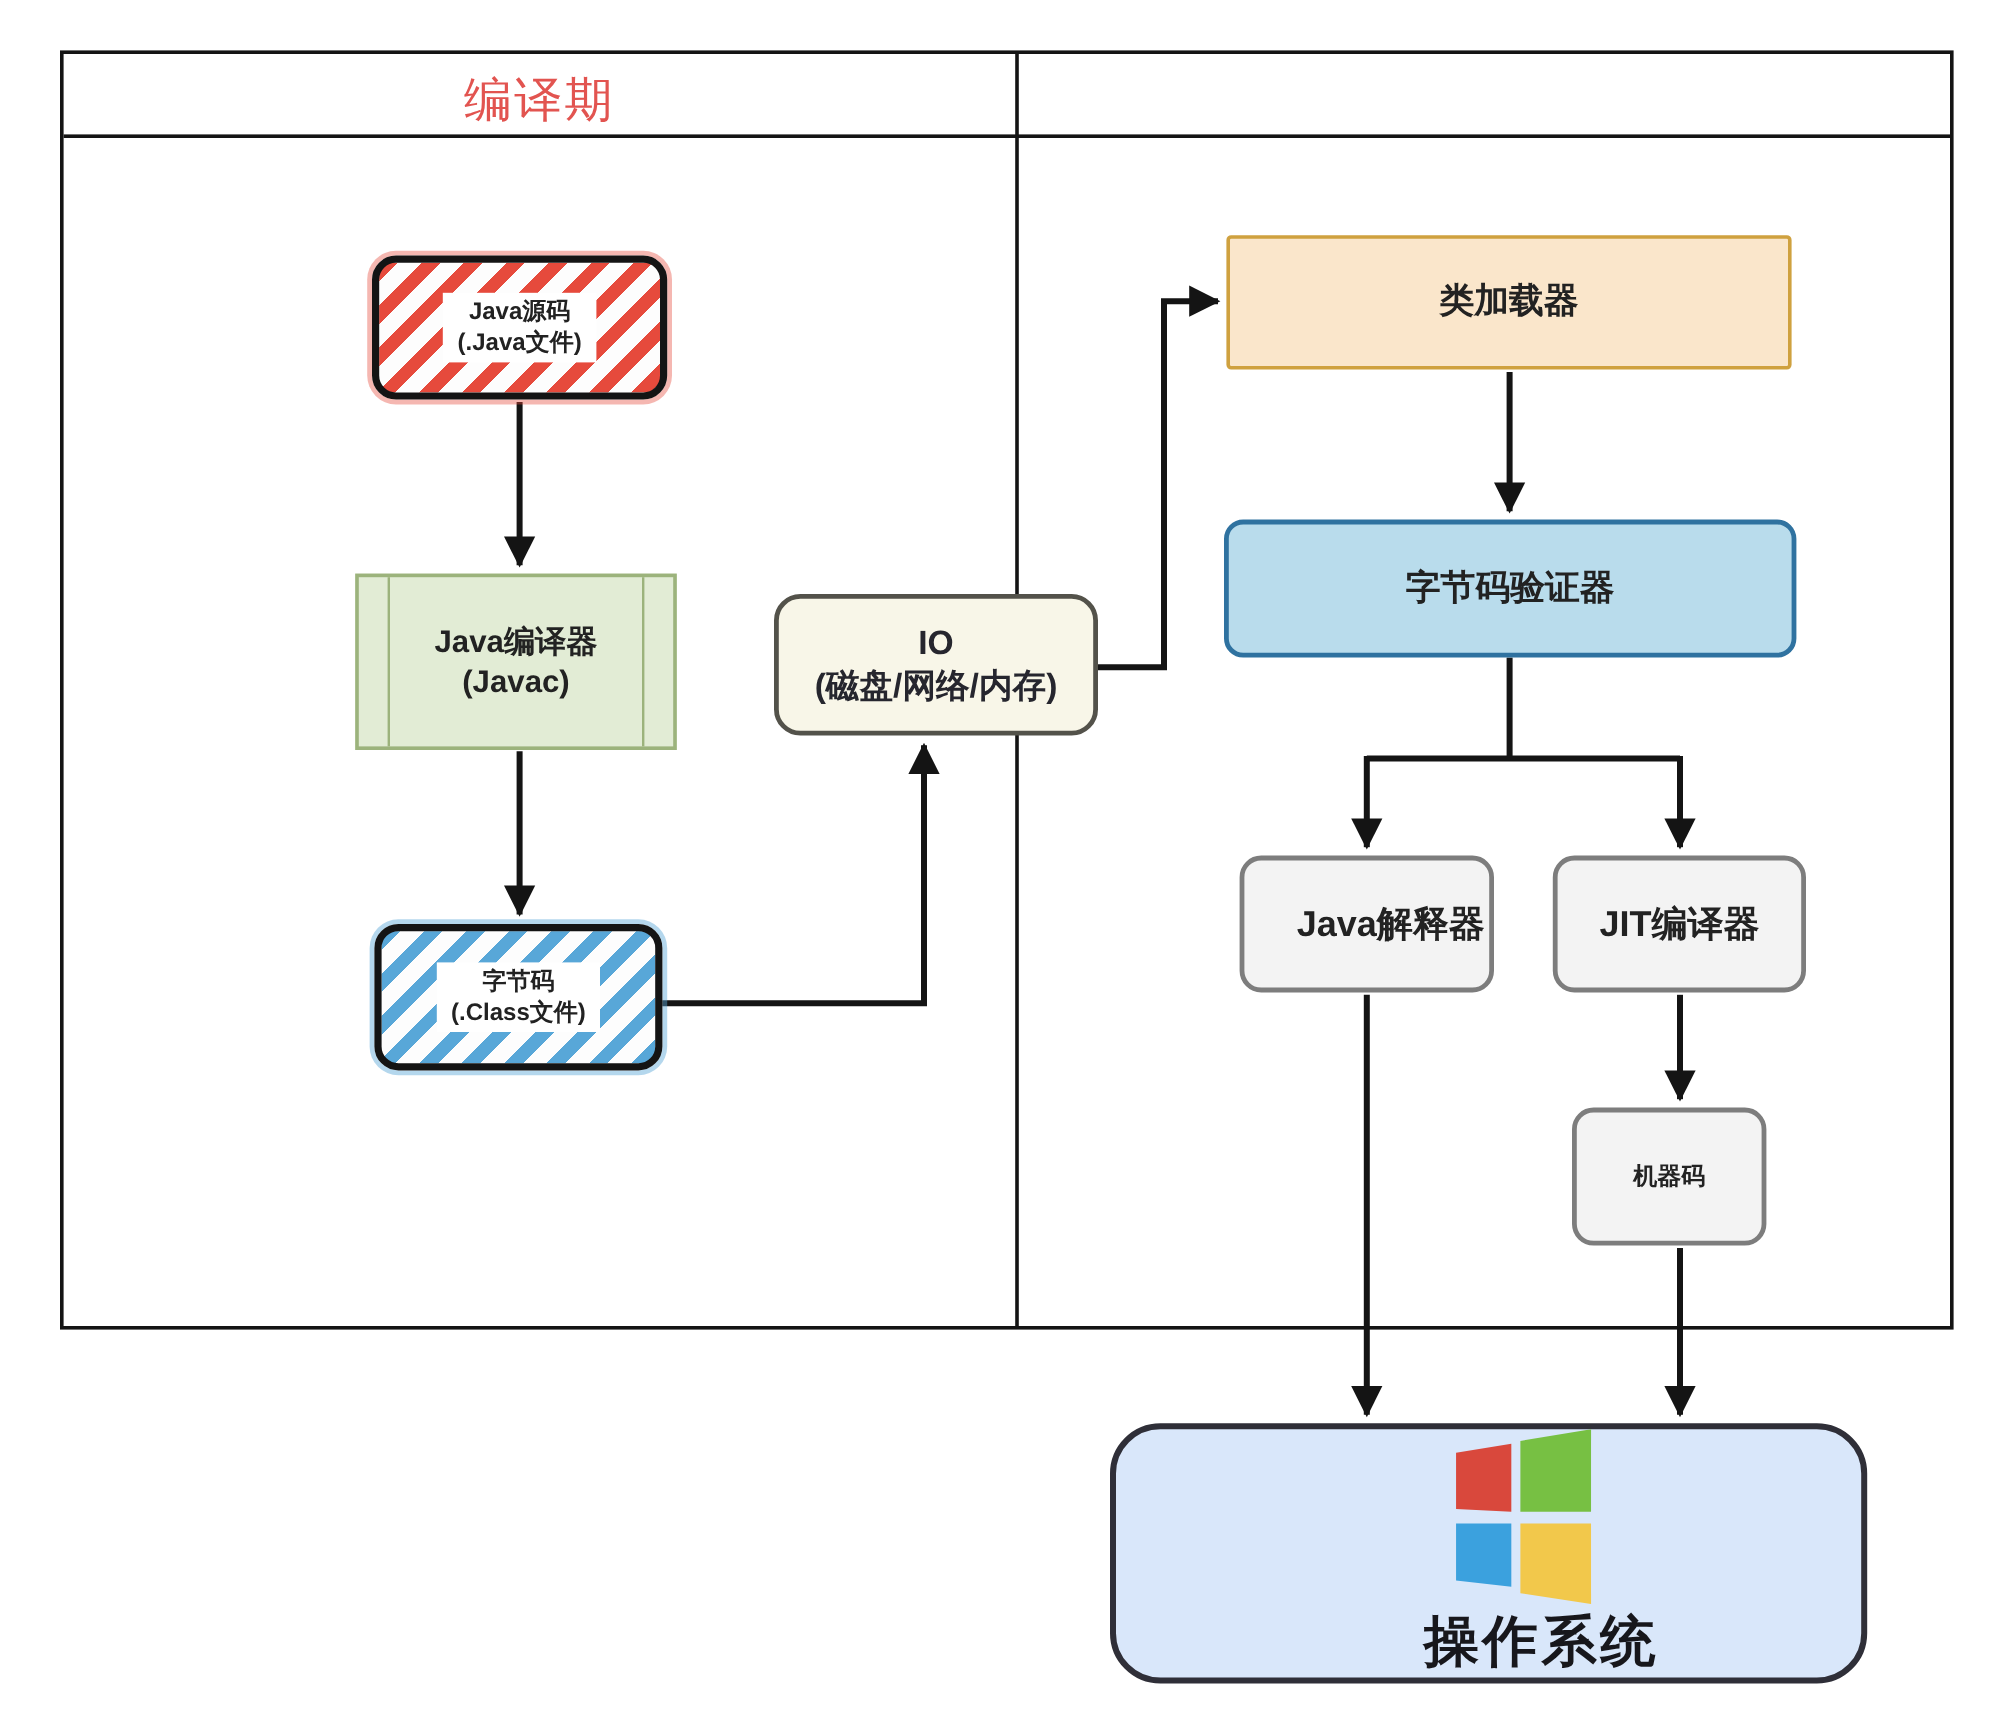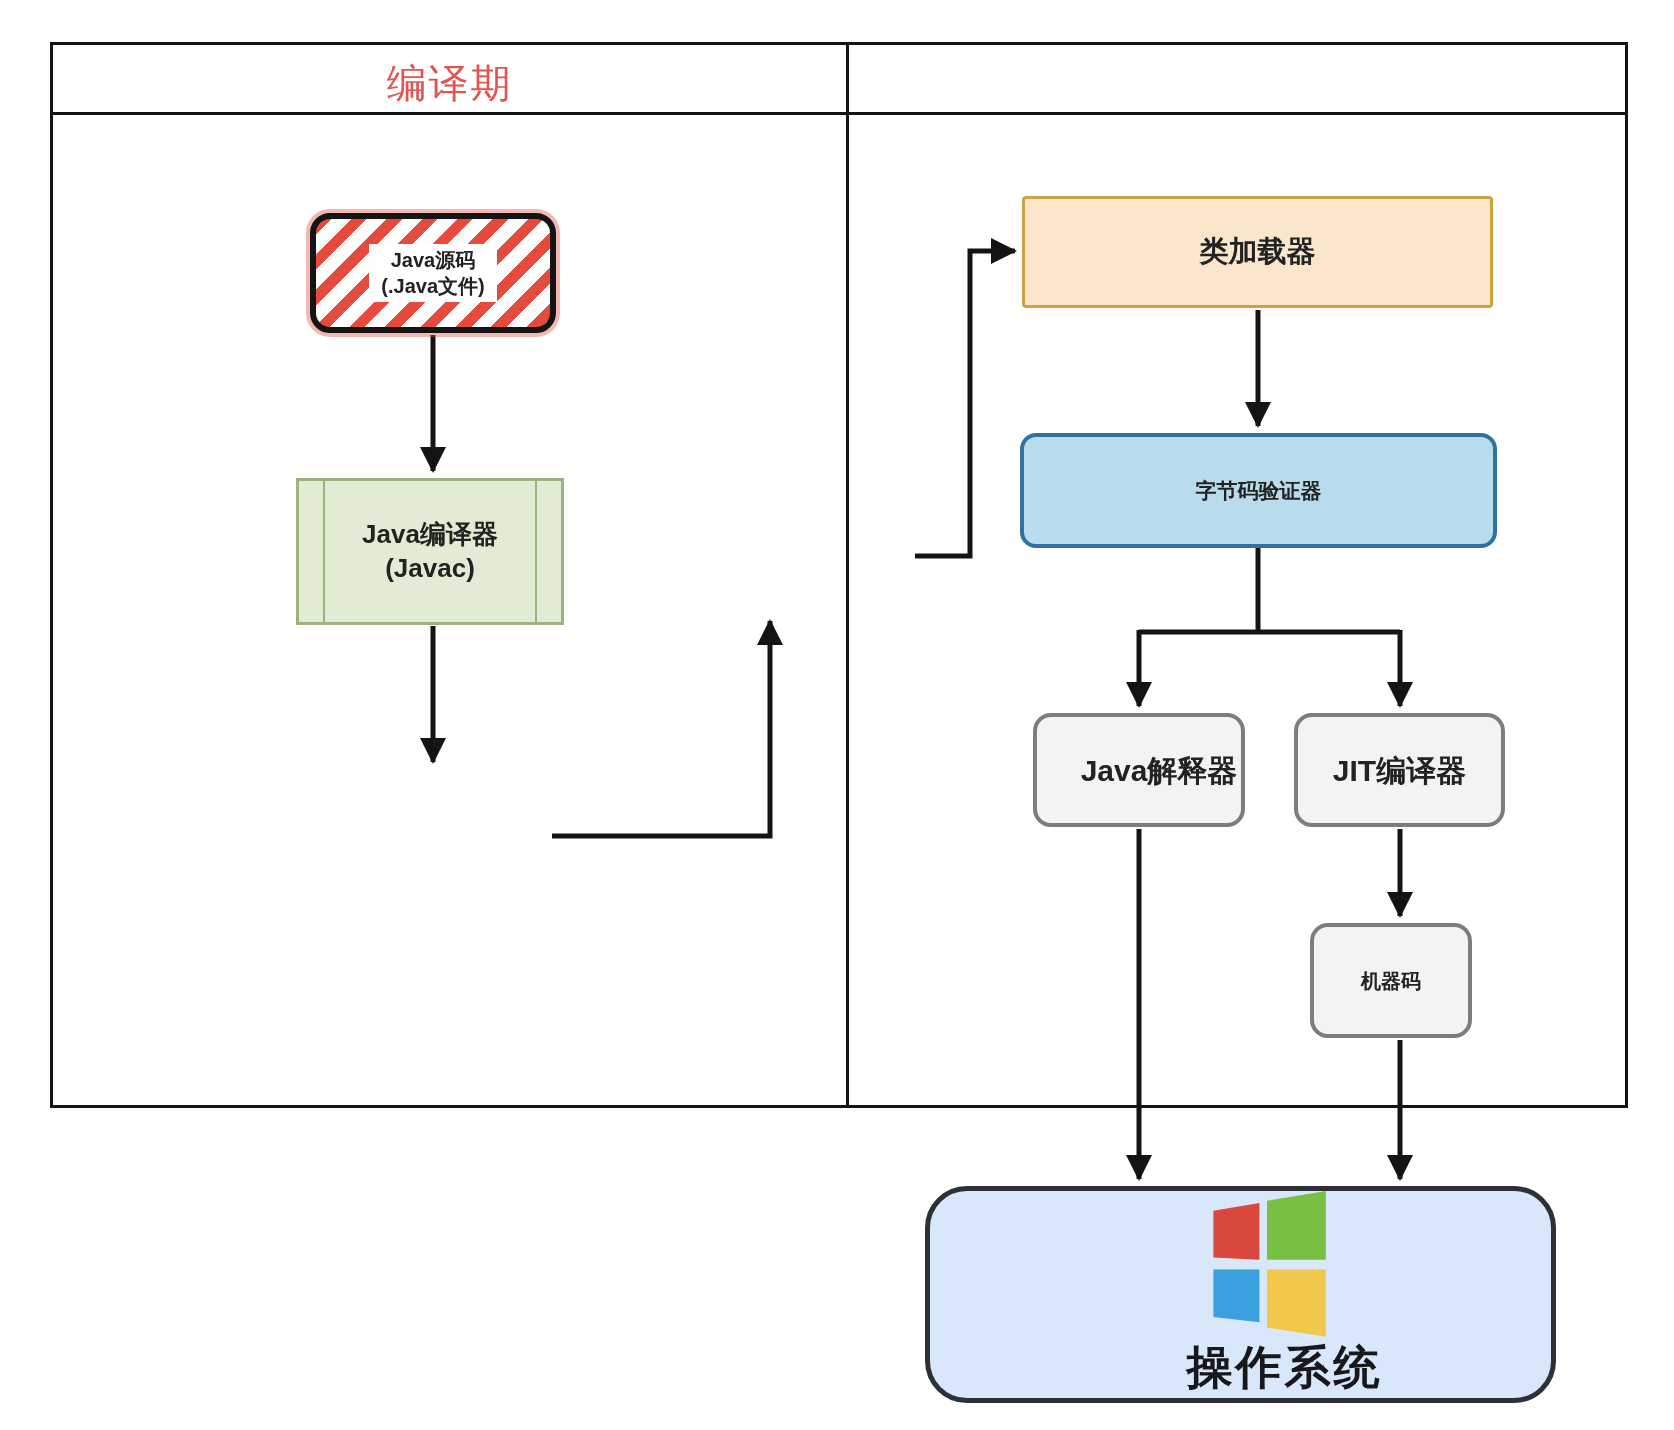--- a/index.html
+++ b/index.html
@@ -28,21 +28,21 @@
     box-shadow:0 0 0 4px rgba(230,74,60,.40);}
   .hatch-blue{background:repeating-linear-gradient(135deg,#58a7d8 0 11px,#fdfdfd 11px 25px);
     box-shadow:0 0 0 4px rgba(88,167,216,.45);}
   .inner-label{background:#ffffff;padding:3px 12px;font-size:20px;}
   .javac-box{background:#e2ecd5;border:3px solid #9cb37c;font-size:26px;align-items:center;}
   .javac-box .edge-line{position:absolute;top:0;bottom:0;width:2px;background:#9cb37c;}
   .javac-box .edge-line.l{left:24px;}
   .javac-box .edge-line.r{right:24px;}
   .io-box{background:#f8f6e8;border:4px solid #53524a;border-radius:22px;font-size:28px;color:#26262e;}
   .loader-box{background:#fae6cb;border:3px solid #cfa13f;border-radius:4px;font-size:29px;}
-  .verifier-box{background:#b9dcec;border:4px solid #2f72a0;border-radius:16px;font-size:21px;}
+  .verifier-box{background:#b9dcec;border:4px solid #2f72a0;border-radius:16px;font-size:29px;}
   .gray-box{background:#f3f3f3;border:4px solid #7d7d7d;border-radius:18px;font-size:30px;}
   .os-box{background:#d9e7fa;border:5px solid #2f2f38;border-radius:42px;
     flex-direction:row;justify-content:flex-start;}
   .os-box .win-logo{margin-left:58px;}
   .os-box .os-label{margin-left:88px;font-size:46px;letter-spacing:3px;color:#17171c;}
 </style>
 </head>
 <body>
 
 <div id="canvas">
@@ -91,21 +91,31 @@
     </div>
   </div>
 
   <div class="node javac-box" style="left:296px;top:478px;width:268px;height:147px;">
     <span class="edge-line l"></span>
     <span class="edge-line r"></span>
     <div>Java编译器</div>
     <div>(Javac)</div>
   </div>
 
+  <div class="node hatch hatch-blue" style="left:312px;top:770px;width:240px;height:122px;">
+    <div class="inner-label">
+      <div>字节码</div>
+      <div>(.Class文件)</div>
+    </div>
+  </div>
 
+  <div class="node io-box" style="left:645px;top:495px;width:270px;height:118px;">
+    <div>IO</div>
+    <div>(磁盘/网络/内存)</div>
+  </div>
 
   <div class="node loader-box" style="left:1022px;top:196px;width:471px;height:112px;">
     <div>类加载器</div>
   </div>
 
   <div class="node verifier-box" style="left:1020px;top:433px;width:477px;height:115px;">
     <div>字节码验证器</div>
   </div>
 
   <div class="node gray-box" style="left:1033px;top:713px;width:212px;height:114px;padding-left:40px;">

